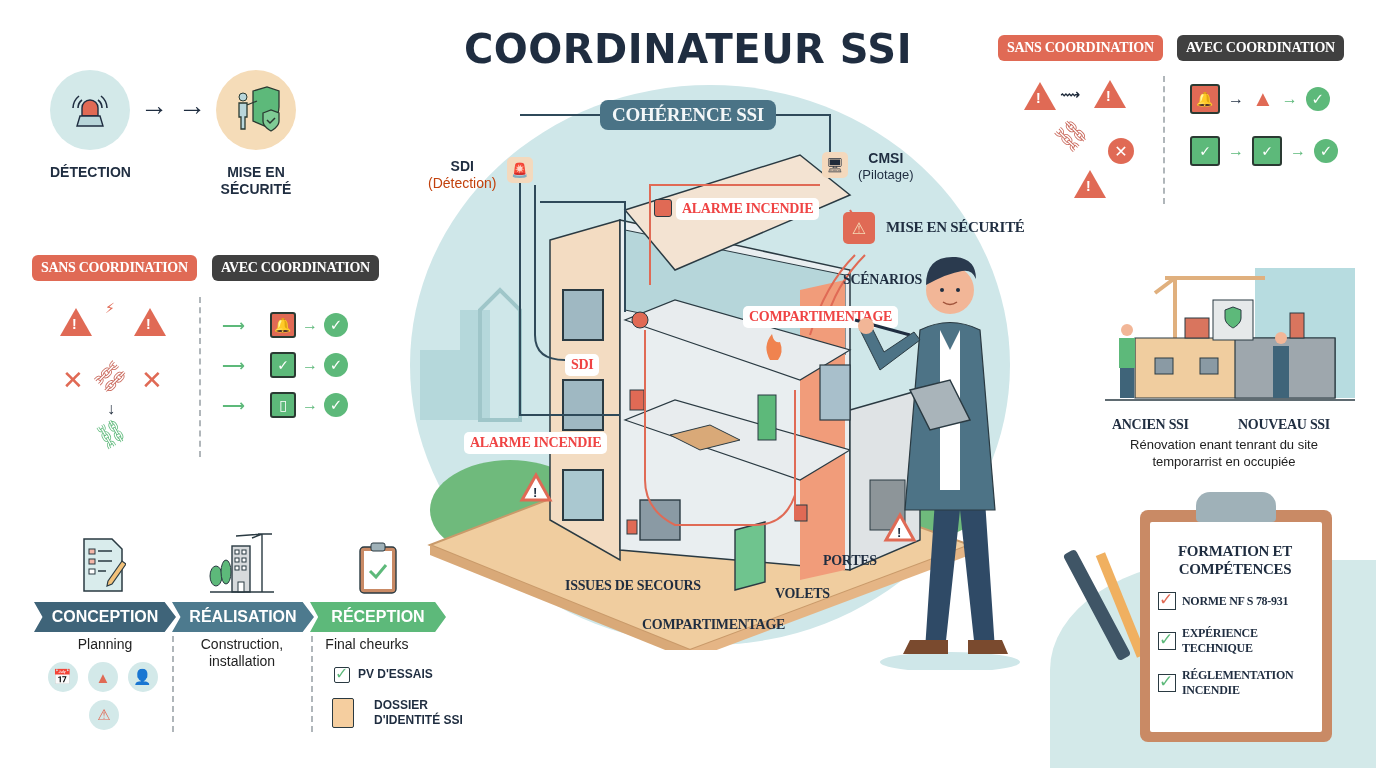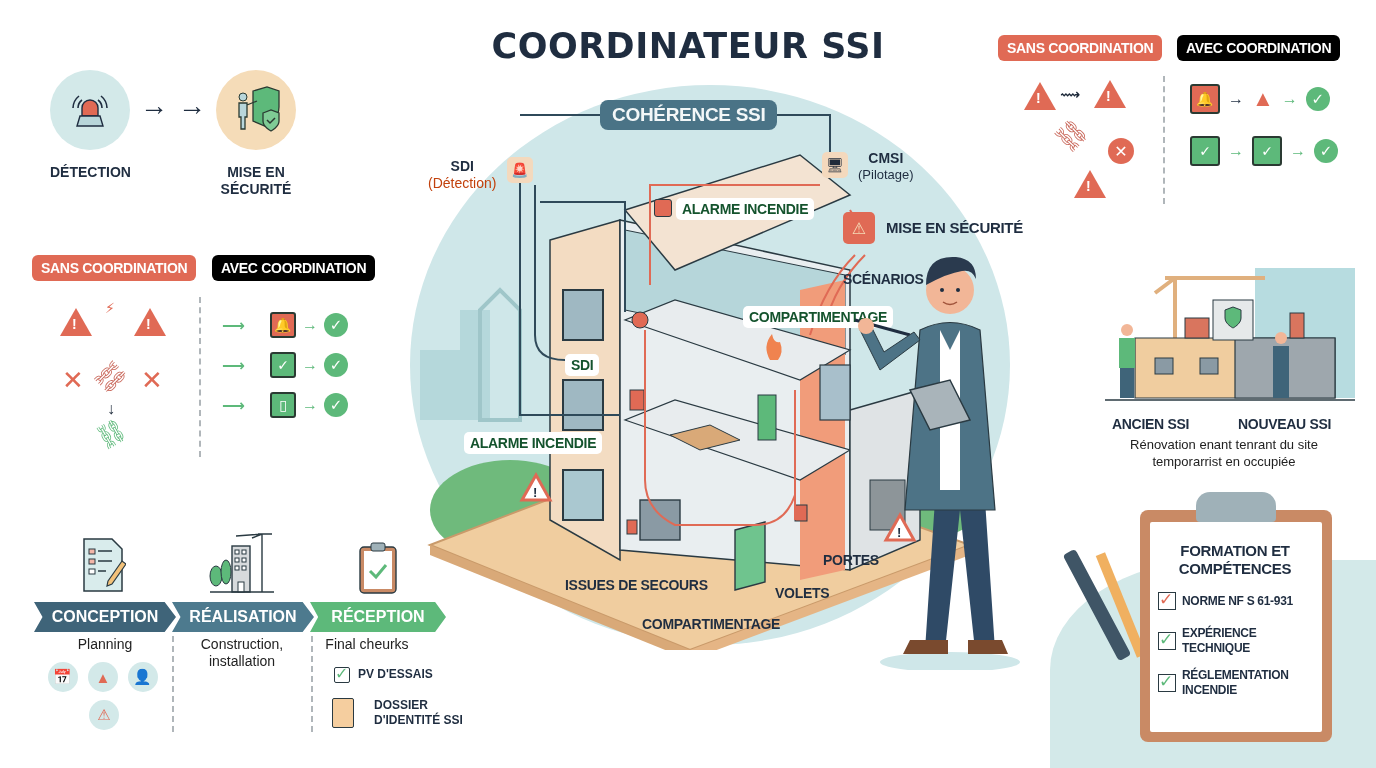--- a/index.html
+++ b/index.html
@@ -1,46 +1,46 @@
 <!DOCTYPE html>
 <html><head>
 <meta charset="utf-8">
 <style>
   *{box-sizing:border-box;margin:0;padding:0}
   html,body{width:1376px;height:768px;overflow:hidden;background:#fff}
   body{position:relative;font-family:"Liberation Sans","DejaVu Sans",sans-serif;color:#1e2a3a}
   .abs{position:absolute}
-  .cond{font-family:Liberation Sans, sans-serif;font-weight:700;letter-spacing:-0.3px}
-  .title{left:0;top:26px;width:1376px;text-align:center;font-size:35px;font-weight:700;color:#1f2d40;letter-spacing:0.5px;font-family:"DejaVu Sans",sans-serif}
+  .cond{font-family:Liberation Serif, serif;font-weight:700;letter-spacing:-0.3px}
+  .title{left:0;top:26px;width:1376px;text-align:center;font-size:40px;font-weight:700;color:#1f2d40;letter-spacing:0.5px;font-family:"DejaVu Sans",sans-serif}
   
   .step{width:80px;text-align:center}
   .circle{width:80px;height:80px;border-radius:50%;display:flex;align-items:center;justify-content:center}
   .step-label{margin-top:14px;font-size:14px;font-weight:700;color:#1f2d40;line-height:17px}
   .arrow-dark{font-size:28px;color:#1f2d40;font-weight:700}
   
   .pill{padding:5px 9px;border-radius:6px;color:#fff;font-size:14px;font-weight:700;white-space:nowrap}
   .pill.red{background:#e06a55}
-  .pill.green{background:#000000}
+  .pill.green{background:#404040}
   .pill.blue{background:#4a7386;font-size:19px;padding:4px 12px;border-radius:8px;color:#f3f7f8}
   .dashv{border-left:2px dashed #b0b6ba}
   .chk{width:24px;height:24px;border-radius:50%;background:#5db97a;color:#fff;font-size:15px;display:flex;align-items:center;justify-content:center;font-weight:700}
   .sq{width:26px;height:26px;border:2px solid #2a3a32;border-radius:3px;display:flex;align-items:center;justify-content:center;font-size:14px;color:#fff}
   .sq.red{background:#e06a55}
   .sq.green{background:#5db97a}
   .garr{color:#5db97a;font-size:16px;font-weight:700}
   .warn{width:0;height:0;border-left:16px solid transparent;border-right:16px solid transparent;border-bottom:28px solid #e06a55;position:relative}
   .warn span{position:absolute;left:-4px;top:8px;color:#fff;font-weight:900;font-size:14px}
   .xmark{color:#e06a55;font-size:26px;font-weight:700}
   
   .chev{height:30px;display:flex;align-items:center;justify-content:center;color:#fff;font-size:16px;font-weight:700;clip-path:polygon(0 0,92% 0,100% 50%,92% 100%,0 100%,6% 50%)}
   .sub{font-size:14px;color:#222;text-align:center;line-height:17px}
   .smallicon{width:30px;height:30px;border-radius:50%;background:#d3e9e9;display:flex;align-items:center;justify-content:center;font-size:15px}
   
   .bgcircle{left:410px;top:85px;width:600px;height:560px;border-radius:50%;background:#cfe7e9}
-  .lbl{background:#fff;border-radius:5px;padding:3px 6px;font-size:14px;font-weight:700;color:#14532d;white-space:nowrap}
+  .lbl{background:#fff;border-radius:5px;padding:3px 6px;font-size:14px;font-weight:700;color:#ef4444;white-space:nowrap}
   .plain{font-size:14px;font-weight:700;color:#1f2d40;white-space:nowrap;line-height:17px}
   .iconbox{width:26px;height:26px;border-radius:5px;background:#f4d9bd;display:flex;align-items:center;justify-content:center;font-size:14px}
   .clip{background:#c98a65;border-radius:8px}
   .paper{background:#fff;border-radius:2px}
 </style>
 </head>
 <body>
 
 <div class="abs title">COORDINATEUR SSI</div>
 
@@ -355,21 +355,21 @@
 <div class="abs" style="left:1050px;top:560px;width:330px;height:220px;border-radius:50% 0 0 0;background:#d3e9e9"></div>
 <div class="abs" style="left:1090px;top:545px;width:14px;height:120px;background:#3f5566;border-radius:4px;transform:rotate(-28deg)"></div>
 <div class="abs" style="left:1116px;top:550px;width:10px;height:110px;background:#f0b060;transform:rotate(-22deg)"></div>
 <div class="abs clip" style="left:1140px;top:510px;width:192px;height:232px"></div>
 <div class="abs paper" style="left:1150px;top:522px;width:172px;height:210px"></div>
 <div class="abs" style="left:1196px;top:492px;width:80px;height:30px;background:#9fb1b8;border-radius:14px 14px 4px 4px"></div>
 <div class="abs plain cond" style="left:1160px;top:542px;width:150px;text-align:center;font-size:15px;line-height:18px;white-space:normal">FORMATION ET COMPÉTENCES</div>
 
 <div class="abs" style="left:1158px;top:592px;display:flex;gap:6px;align-items:center">
   <div style="width:18px;height:18px;border:1.5px solid #2a3a42;color:#e06a55;font-weight:700;font-size:17px;line-height:14px">✓</div>
-  <span class="plain cond" style="font-size:12px">NORME NF S 61-931</span>
+  <span class="plain cond" style="font-size:12px">NORME NF S 78-931</span>
 </div>
 <div class="abs" style="left:1158px;top:626px;display:flex;gap:6px;align-items:center">
   <div style="width:18px;height:18px;border:1.5px solid #2a3a42;color:#5db97a;font-weight:700;font-size:17px;line-height:14px">✓</div>
   <span class="plain cond" style="font-size:12px;white-space:normal;width:100px;line-height:15px">EXPÉRIENCE TECHNIQUE</span>
 </div>
 <div class="abs" style="left:1158px;top:668px;display:flex;gap:6px;align-items:center">
   <div style="width:18px;height:18px;border:1.5px solid #2a3a42;color:#5db97a;font-weight:700;font-size:17px;line-height:14px">✓</div>
   <span class="plain cond" style="font-size:12px;white-space:normal;width:130px;line-height:15px">RÉGLEMENTATION INCENDIE</span>
 </div>
 

